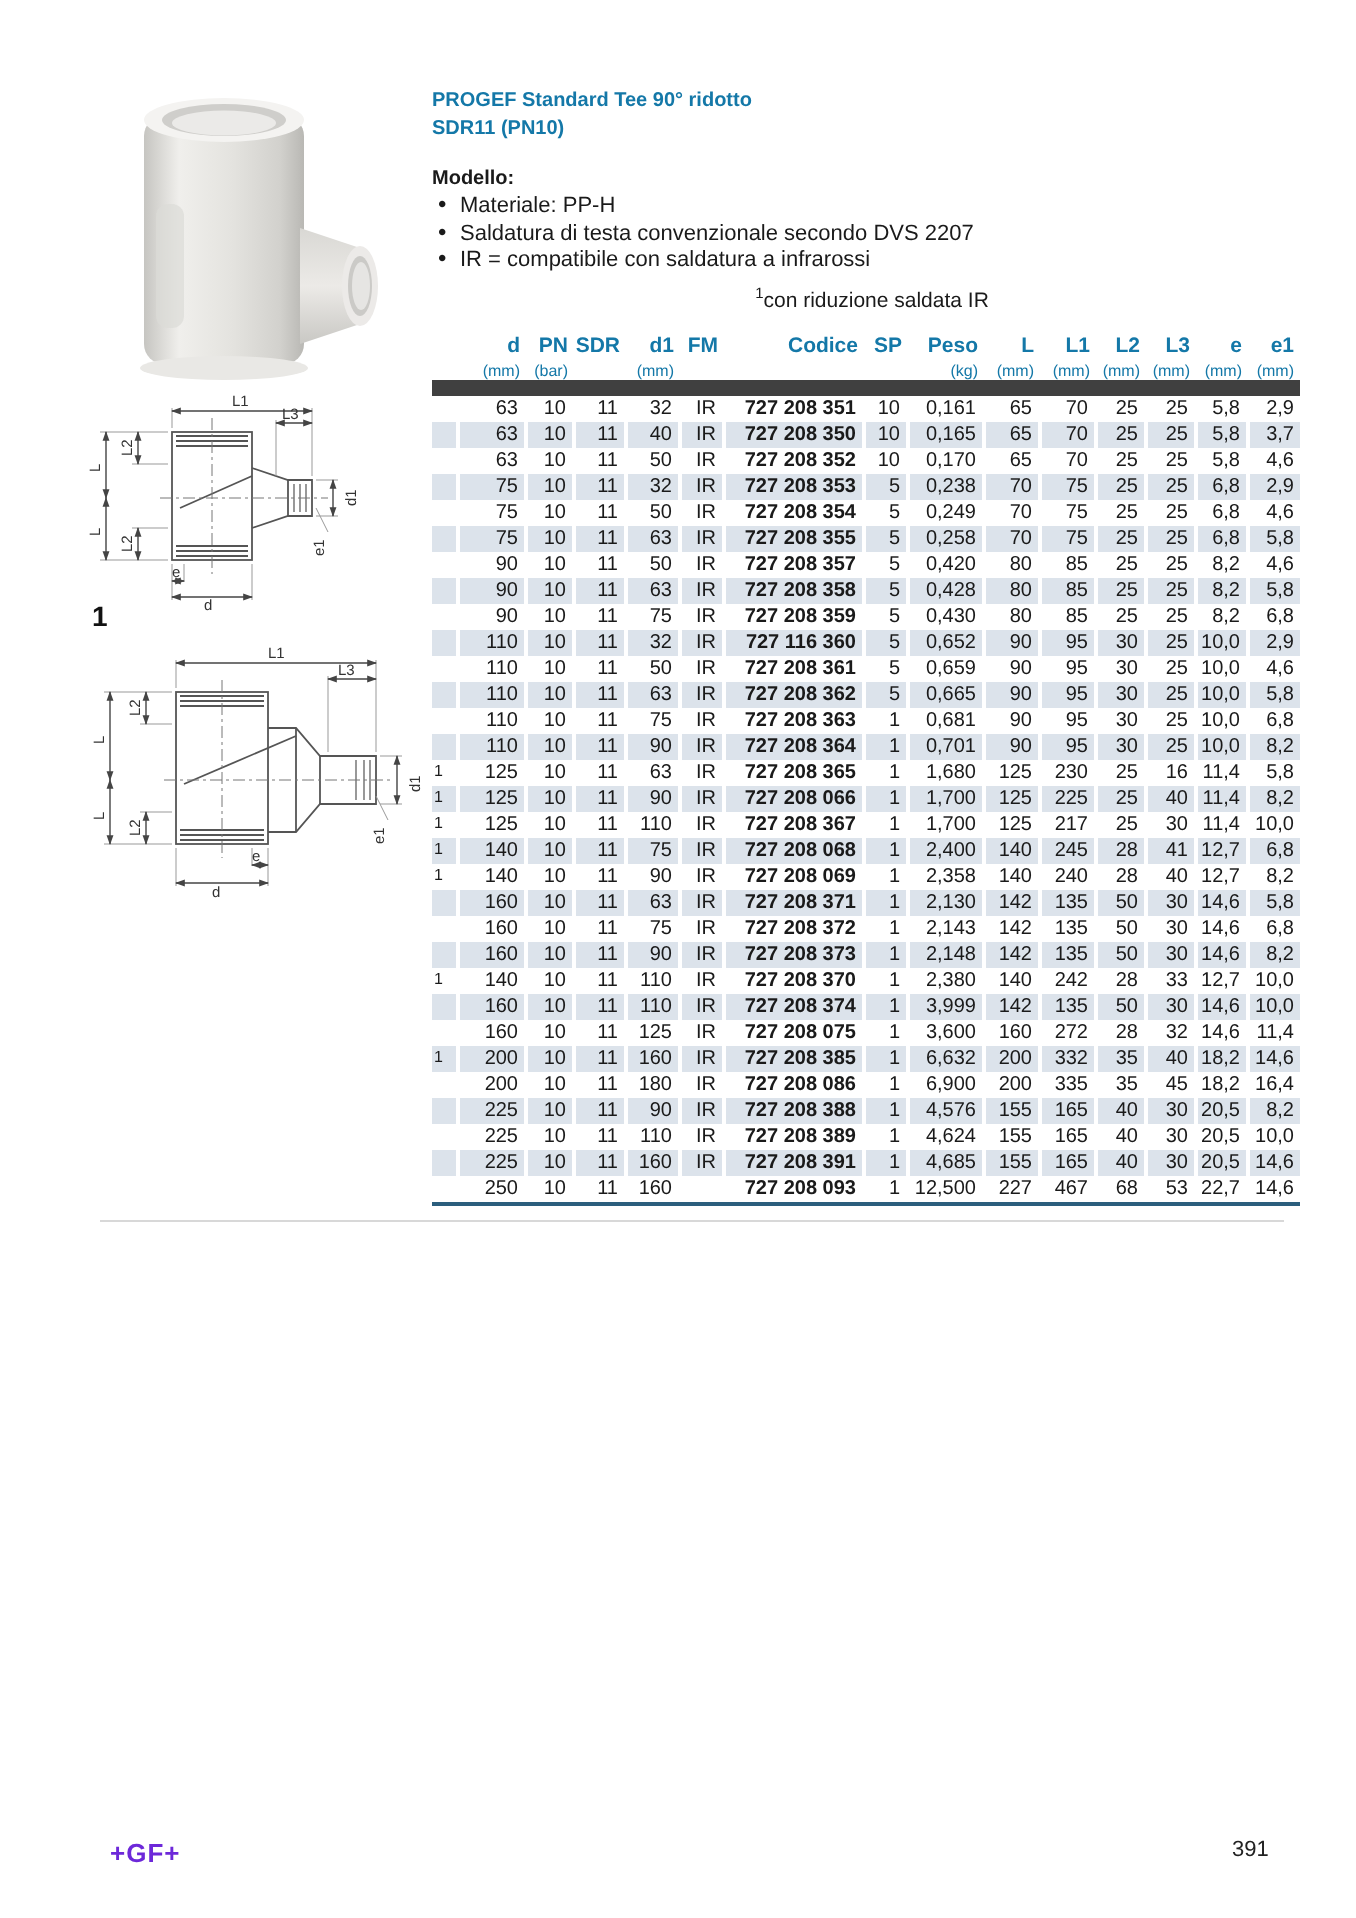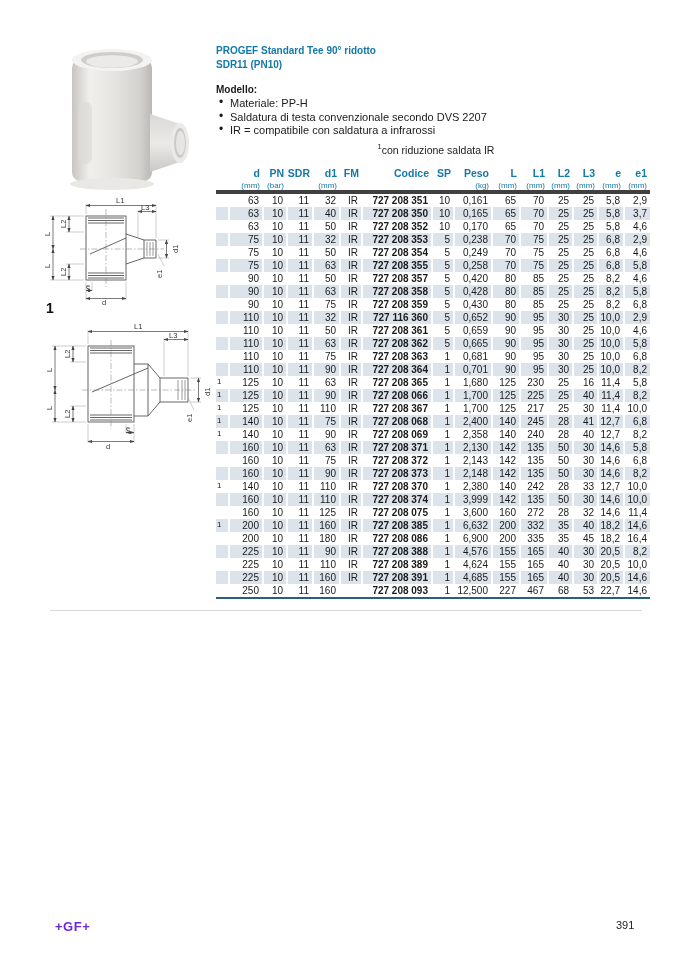--- a/index.html
+++ b/index.html
@@ -18,21 +18,21 @@
   ul.bullets li::before{content:"•";position:absolute;left:-11px;top:-1px;font-size:12px;}
   .footnote{font-size:10.5px;margin-top:4px;text-align:center;}
   .footnote sup{font-size:7.5px;}
 
   
   .tblwrap{left:216px;top:164px;width:434px;}
   table.data{border-collapse:collapse;table-layout:fixed;width:434px;}
   table.data th,table.data td{padding:0 3px 0 0;margin:0;white-space:nowrap;overflow:hidden;}
   table.data th{color:#1478a8;text-align:right;vertical-align:bottom;}
   tr.hdr-main th{font-size:10.5px;font-weight:bold;height:15px;}
-  tr.hdr-unit th{font-size:8px;font-weight:normal;height:11px;border-bottom:4px solid #404040;}
+  tr.hdr-unit th{font-size:8px;font-weight:normal;height:11px;border-bottom:8px solid #404040;}
   table.data td{font-size:10px;height:13px;line-height:13px;text-align:right;border-left:2px solid #ffffff;}
   table.data td:first-child{border-left:none;}
   table.data tr.shaded td{background:#dce3eb;}
   table.data td.sup-col{font-size:8px;text-align:left;vertical-align:top;line-height:11px;padding-left:1px;}
   table.data td.codice{font-weight:bold;}
   table.data tbody tr:last-child td{border-bottom:2px solid #2b5e7d;}
   .c-sup{width:13px;}.c-d{width:34px;}.c-pn{width:24px;}.c-sdr{width:26px;}
   .c-d1{width:27px;}.c-fm{width:22px;}.c-cod{width:70px;}.c-sp{width:22px;}
   .c-peso{width:38px;}.c-l{width:28px;}.c-l1{width:28px;}.c-l2{width:25px;}
   .c-l3{width:25px;}.c-e{width:26px;}.c-e1{width:26px;}

